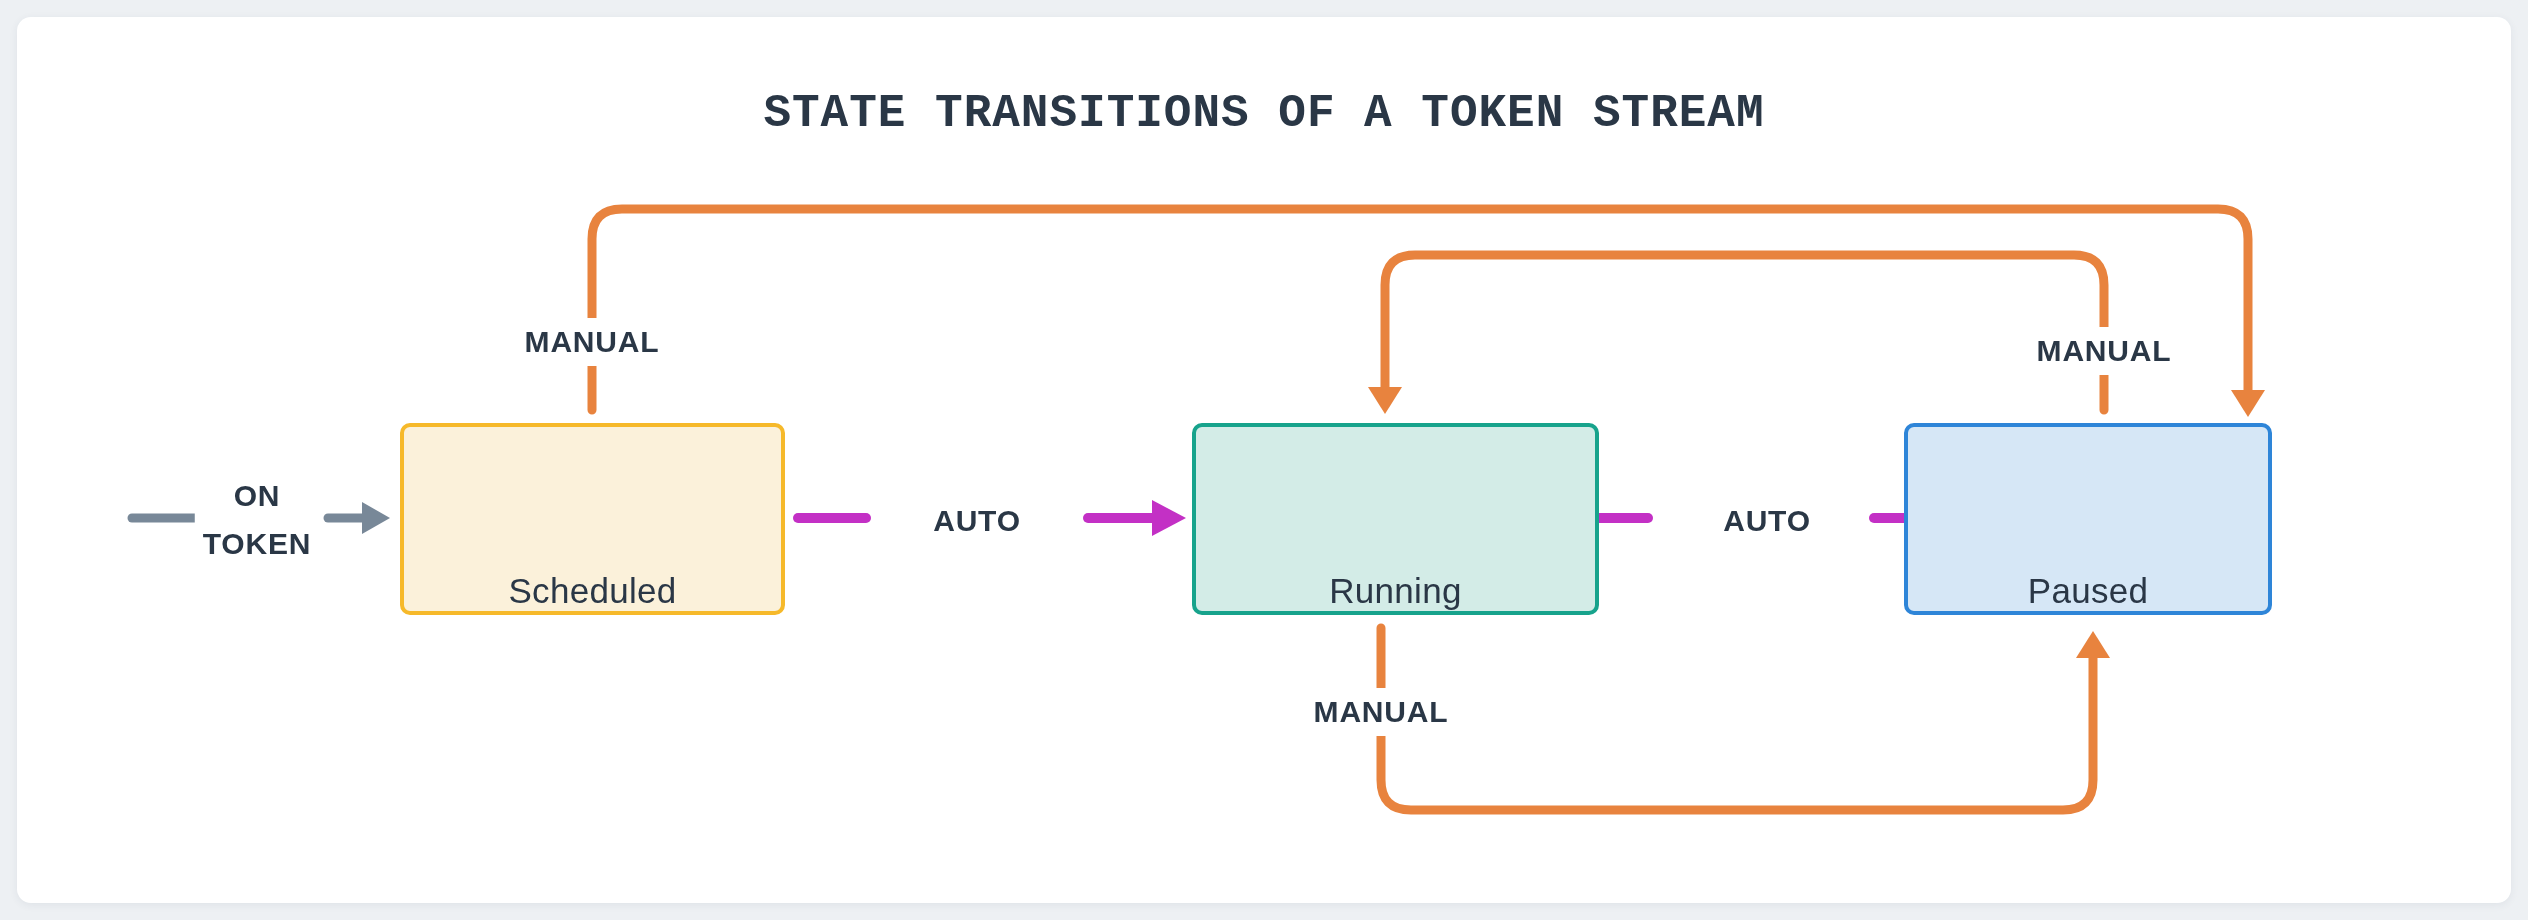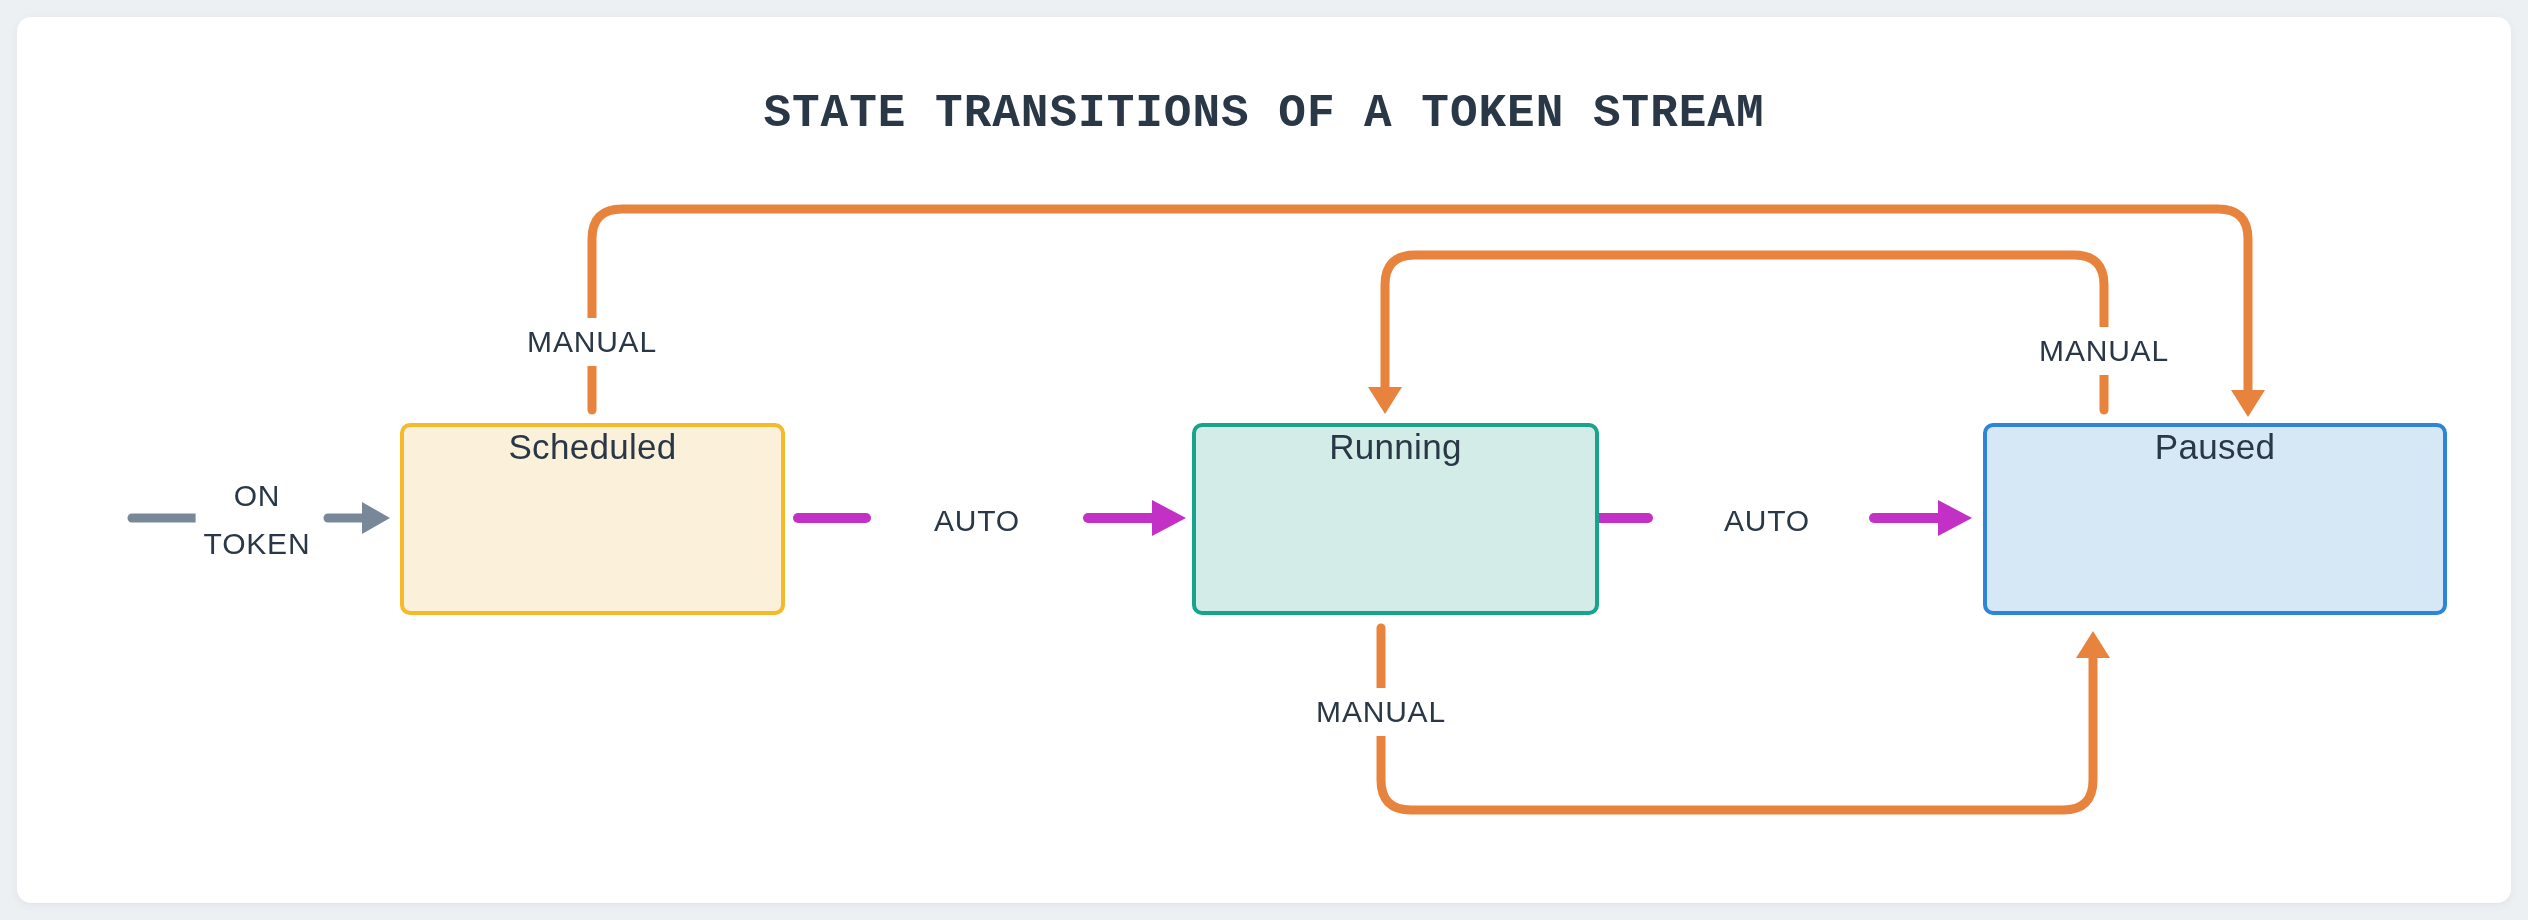--- a/index.html
+++ b/index.html
@@ -35,40 +35,40 @@
   .fill-magenta { fill: var(--c-magenta); stroke: none; }
   .fill-gray    { fill: var(--c-gray); stroke: none; }
 
   .state-box {
     position: absolute;
     top: 423px;
     height: 192px;
     border-radius: 10px;
     border: 4px solid;
     display: flex;
-    align-items: flex-start;
+    align-items: flex-end;
     justify-content: center;
   }
   .state-box .state-label {
     font-size: 35px;
     font-weight: 500;
     color: var(--c-navy, #2A3746);
     letter-spacing: 0.3px;
   }
   .state-scheduled { left: 400px;  width: 385px; border-color: var(--c-yellow-border); background: var(--c-yellow-fill); }
   .state-running   { left: 1192px; width: 407px; border-color: var(--c-teal-border);   background: var(--c-teal-fill); }
-  .state-paused    { left: 1983px; width: 464px; border-color: var(--c-blue-border);   background: var(--c-blue-fill); }
+  .state-paused    { left: 1904px; width: 368px; border-color: var(--c-blue-border);   background: var(--c-blue-fill); }
 
   .edge-label {
     position: absolute;
     transform: translate(-50%, -50%);
     background: var(--c-card-bg, #FFFFFF);
     color: var(--c-navy, #2A3746);
     font-size: 30px;
-    font-weight: 400;
+    font-weight: 700;
     letter-spacing: 0.8px;
     text-align: center;
     line-height: 48px;
     padding: 0 8px;
     white-space: nowrap;
   }
   .edge-label span { display: block; }
 </style>
 </head>
 <body>

